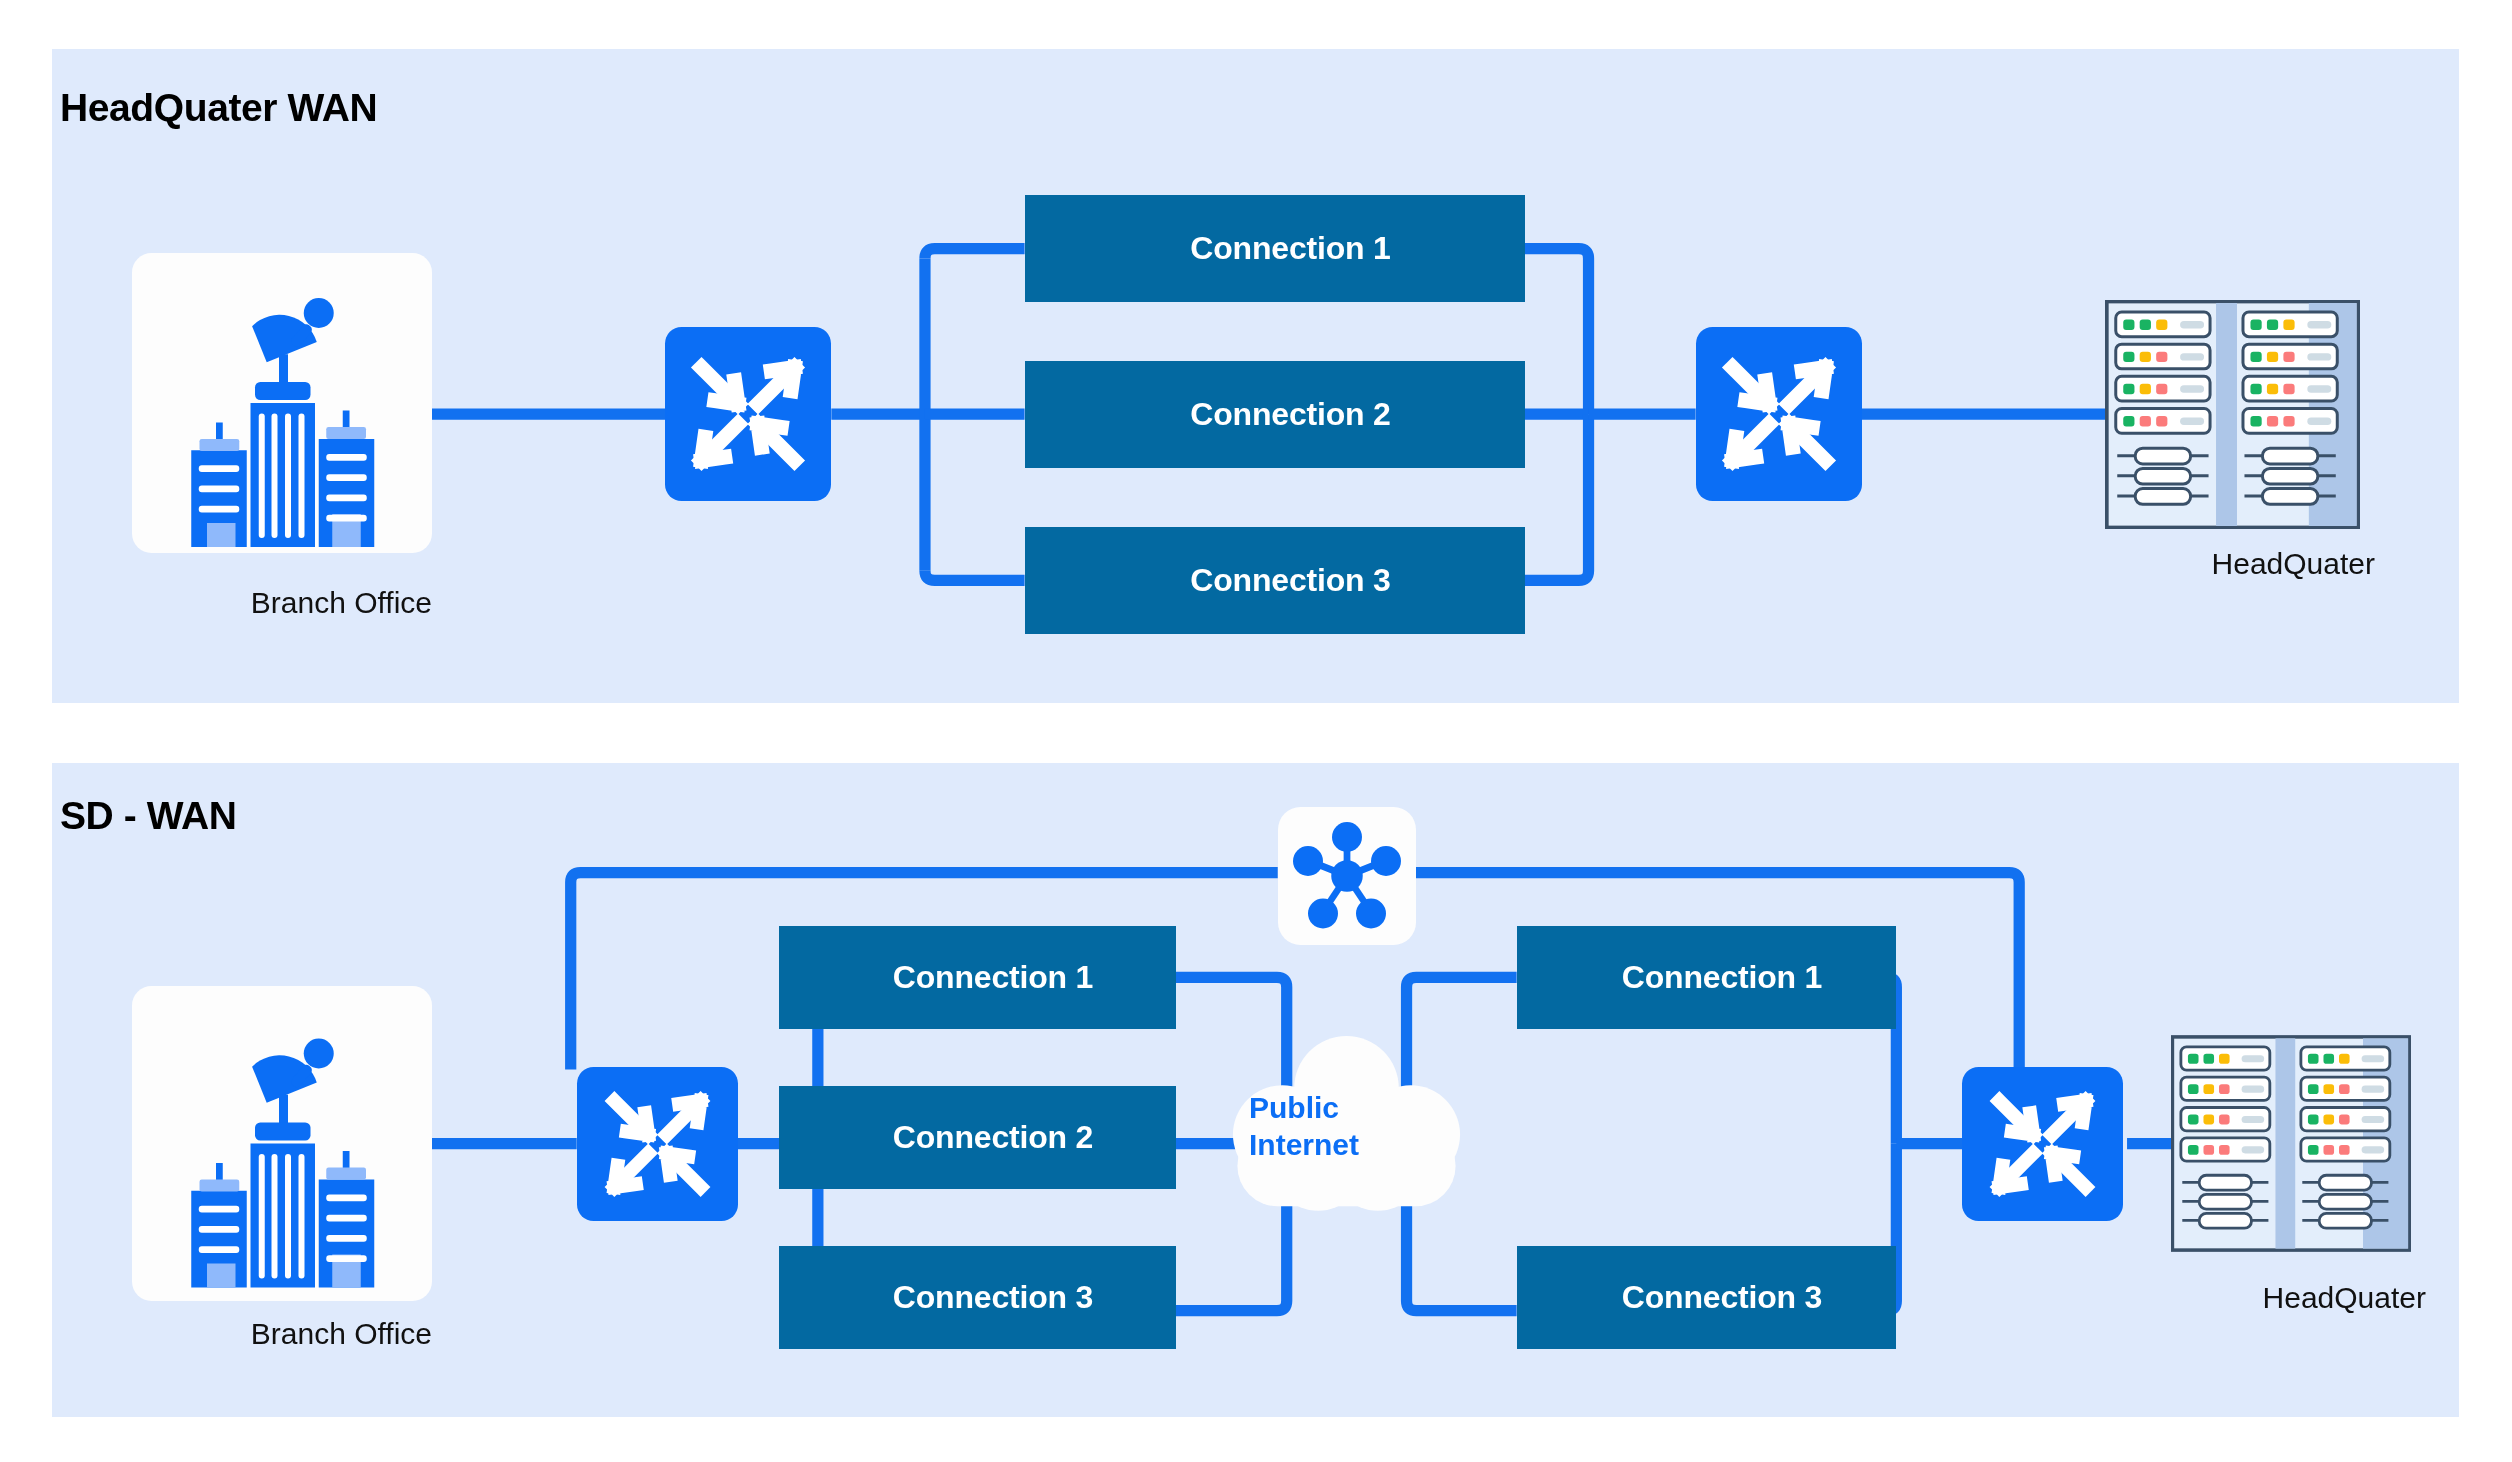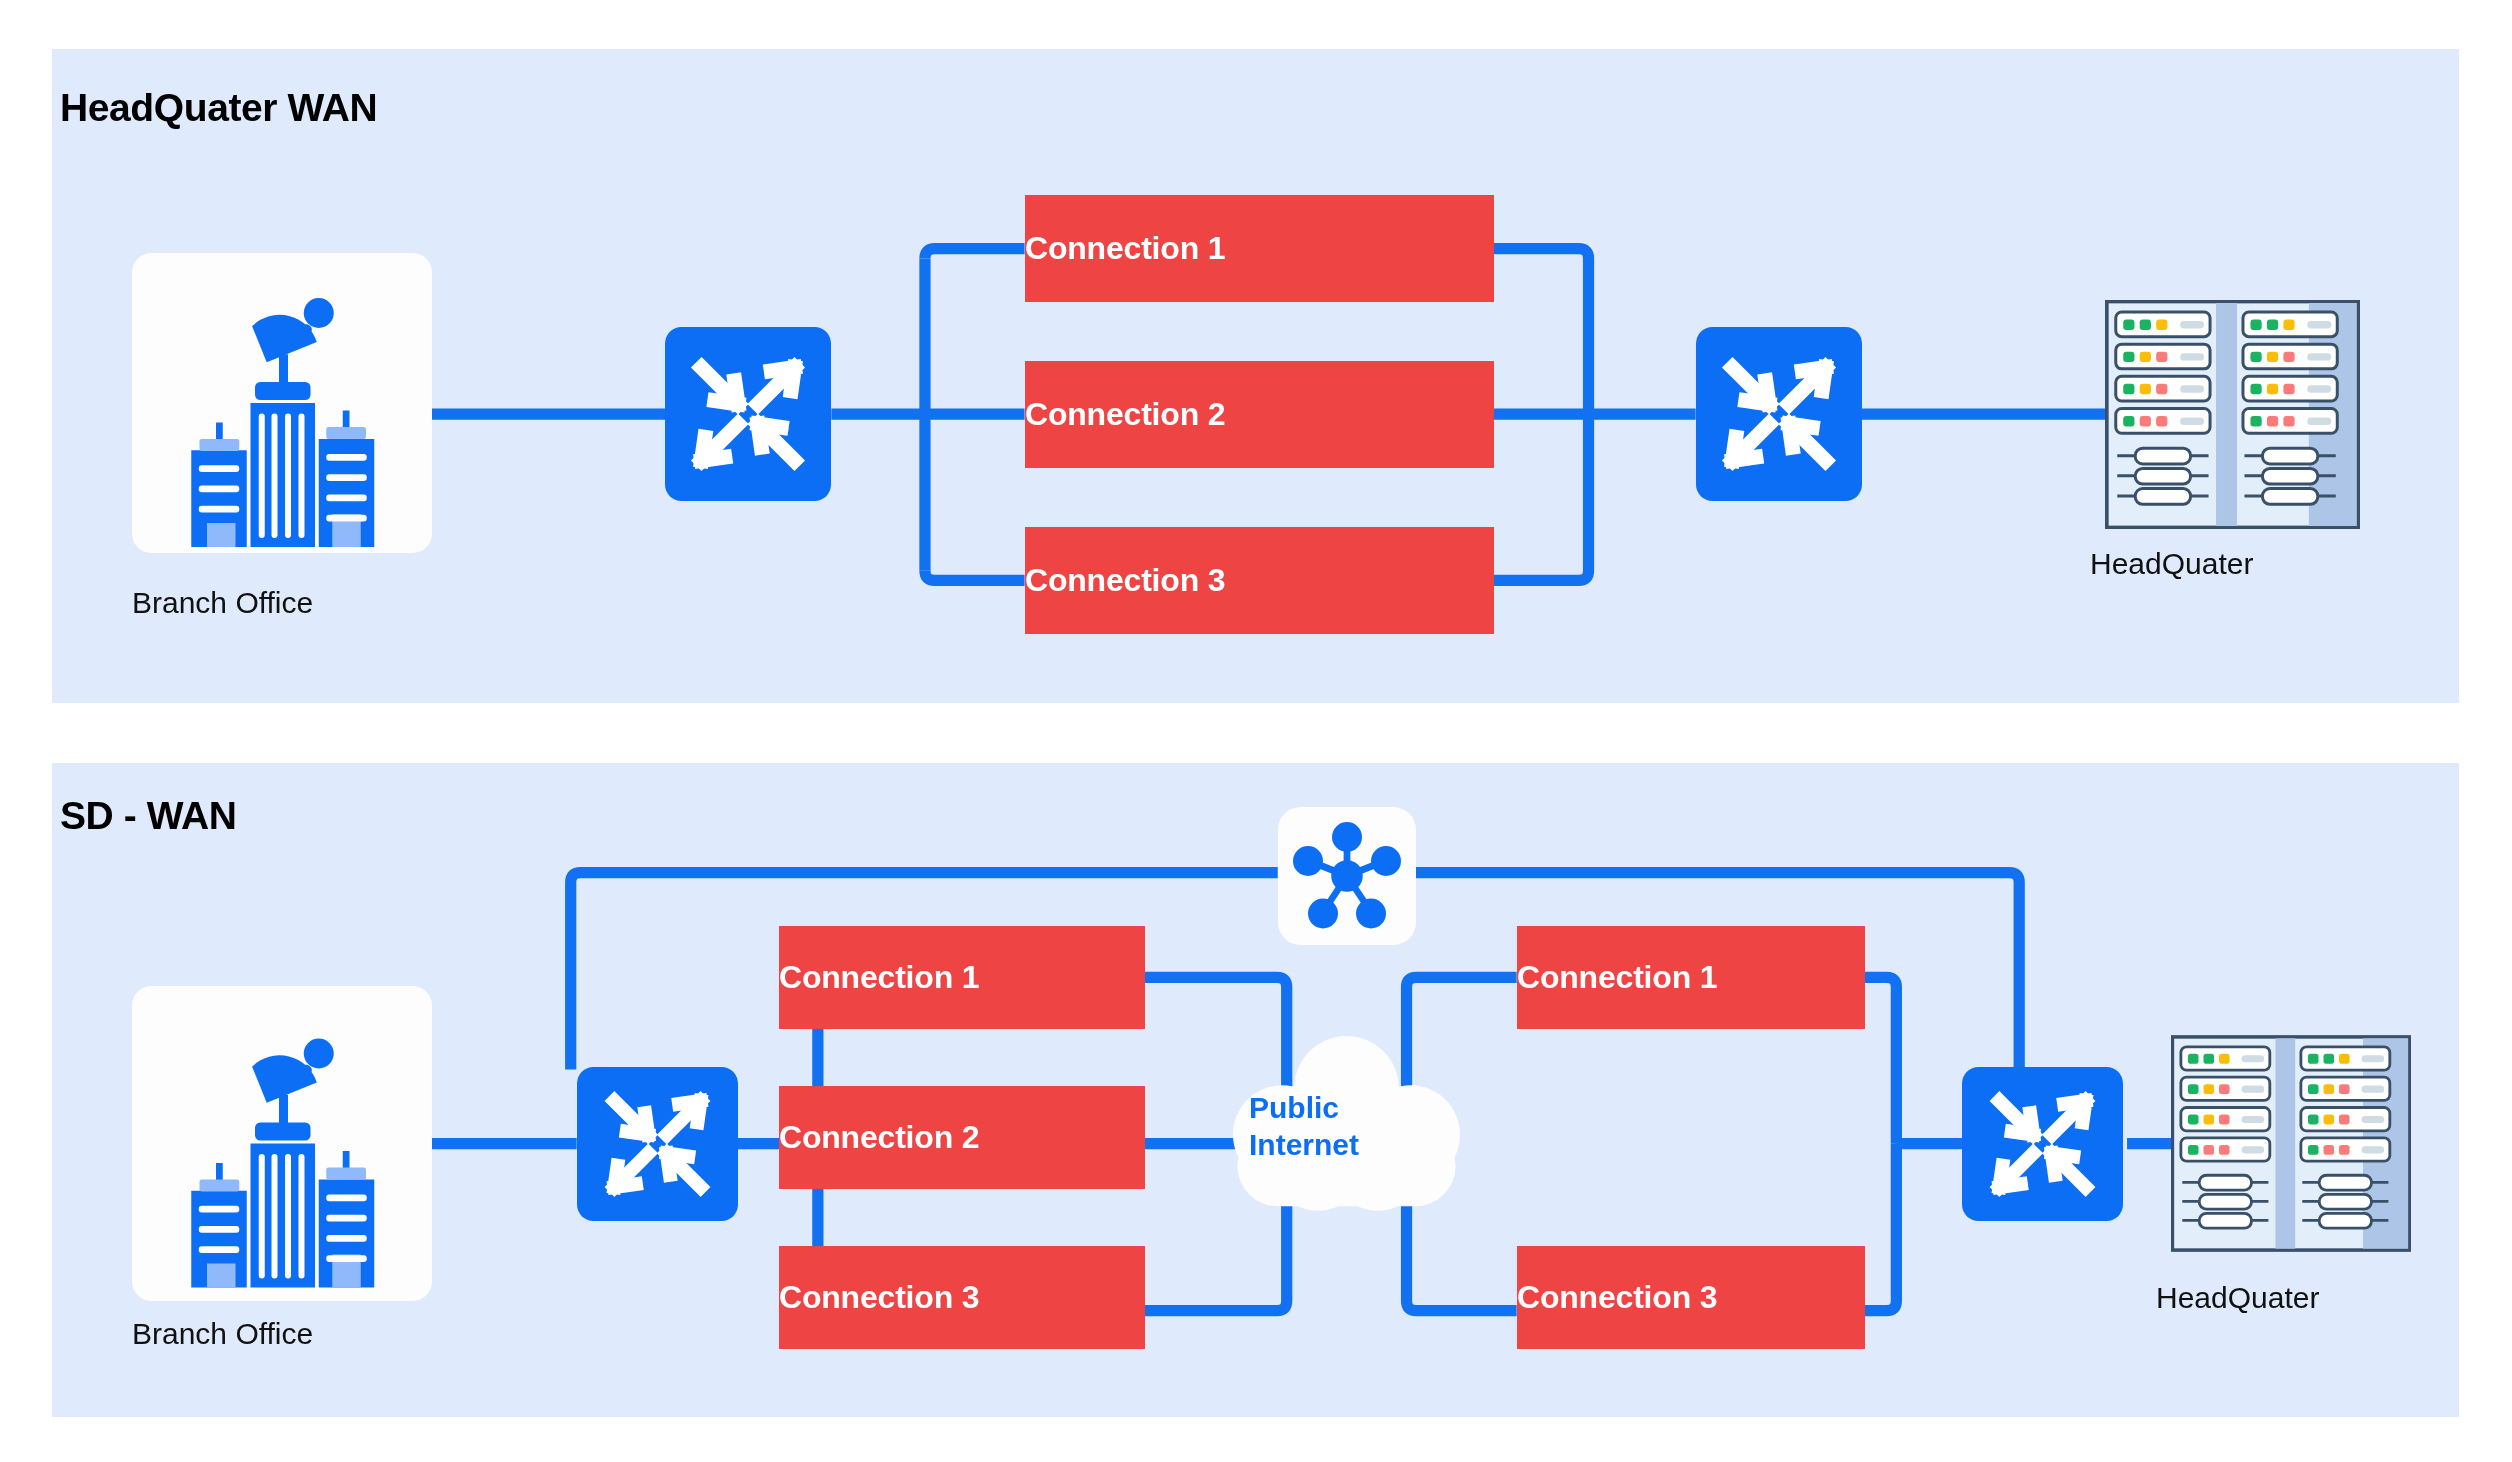--- a/index.html
+++ b/index.html
@@ -4,23 +4,23 @@
 <style>
   html,body{margin:0;padding:0;background:#ffffff;}
   body{width:2512px;height:1462px;font-family:"Liberation Sans",sans-serif;position:relative;overflow:hidden;}
   .panel{position:absolute;left:52px;width:2407px;background:#dfeafc;}
   #panel-traditional{top:49px;height:654px;}
   #panel-sdwan{top:763px;height:654px;}
   .panel-title{position:absolute;left:60px;font-weight:bold;color:#000;letter-spacing:-0.4px;}
   #title-traditional{top:86px;font-size:39px;}
   #title-sdwan{top:794px;font-size:39px;}
   .svgroot{position:absolute;left:0;top:0;width:2512px;height:1462px;pointer-events:none;}
-  .node-label{position:absolute;font-size:30px;color:#111;text-align:left;white-space:nowrap;}
+  .node-label{position:absolute;font-size:30px;color:#111;text-align:right;white-space:nowrap;}
   .whitecard{position:absolute;background:#fdfdfd;border-radius:19.5px;}
-  .connbox{position:absolute;background:#ef4444;display:flex;align-items:center;}
+  .connbox{position:absolute;background:#0369a1;display:flex;align-items:center;justify-content:center;padding-left:31px;}
   .connbox span{color:#fff;font-size:32px;font-weight:bold;letter-spacing:-0.2px;}
   .routerbox{position:absolute;background:#0b6ef5;border-radius:16.5px;}
   .cloudlabel{position:absolute;color:#0b6ef5;font-weight:bold;font-size:30px;text-align:left;line-height:1.22;width:195px;}
 </style>
 </head>
 <body>
 
 <div class="panel" id="panel-traditional"></div>
 <div class="panel" id="panel-sdwan"></div>
 

